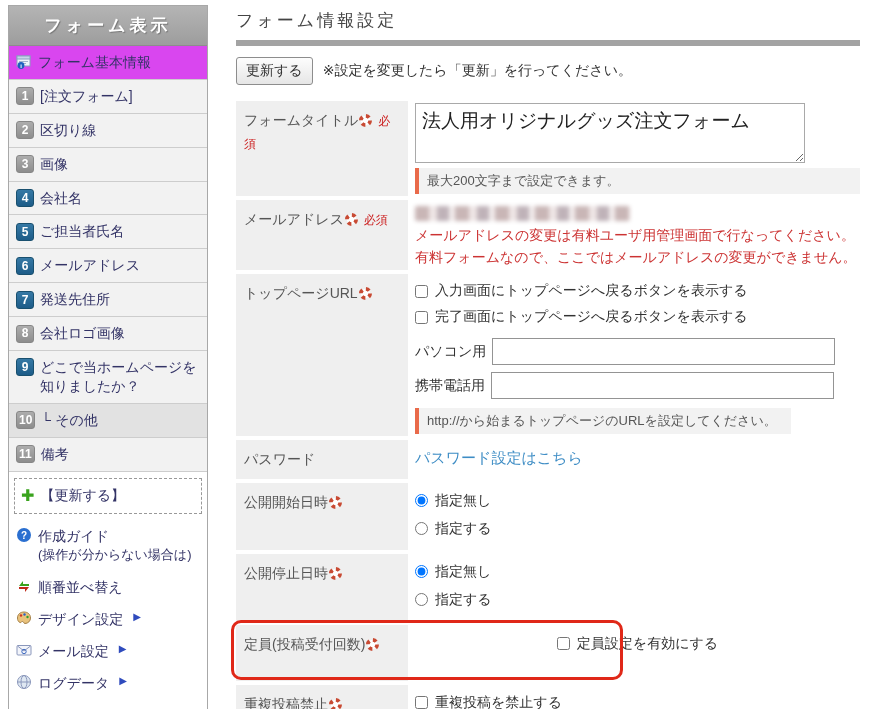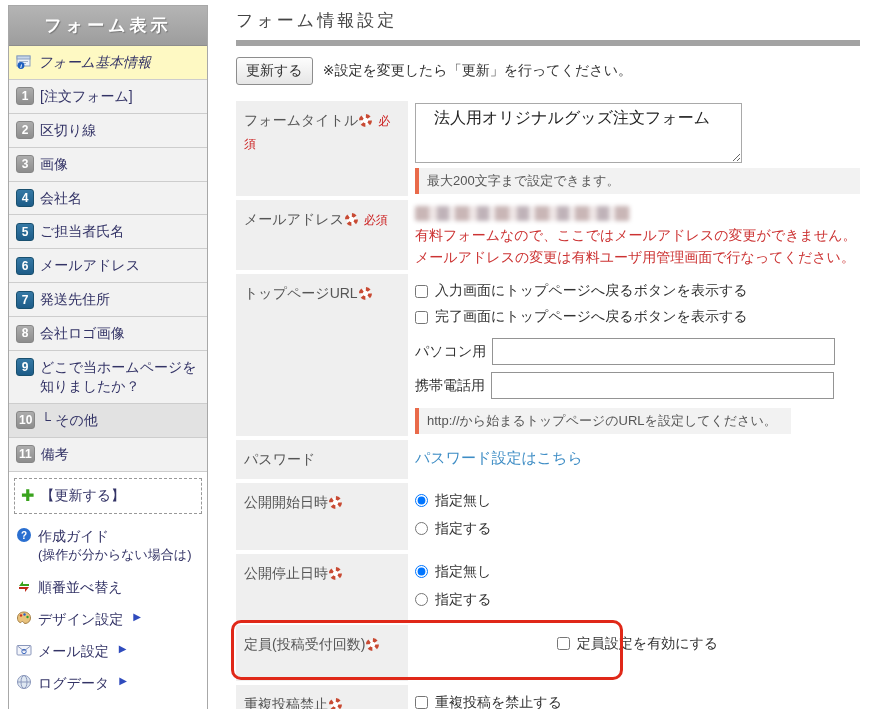--- a/index.html
+++ b/index.html
@@ -10,21 +10,21 @@
   
   .sidebar { margin:5px 0 0 8px; width:200px; flex:0 0 200px;
     border:1px solid #a8a8a8; background:#fff; height:760px; }
   .sb-header { height:40px; display:flex; align-items:center; justify-content:center;
     background:linear-gradient(#b4b4b4,#9d9d9d); border-bottom:1px solid #8d8d8d;
     color:#fff; font-weight:bold; font-size:17px; letter-spacing:4px;
     text-shadow:1px 1px 1px #777; cursor:pointer; }
   .sb-item { display:flex; align-items:center; gap:6px; padding:7px 6px 7px 7px;
     border-bottom:1px solid #cdcdcd; background:#f2f2f2; color:#333366;
     font-size:14px; line-height:1.35; cursor:pointer; }
-  .sb-item.white { background:#fef9c3;font-style:italic; }
+  .sb-item.white { background:#d946ef; }
   .sb-item.darker { background:#e2e2e2; }
   .badge { flex:0 0 auto; min-width:18px; height:18px; padding:0 2px;
     display:inline-flex; align-items:center; justify-content:center;
     border-radius:3px; color:#fff; font-size:12px; font-weight:bold; }
   .badge.gray { background:linear-gradient(#adadad,#8d8d8d); border:1px solid #878787; }
   .badge.blue { background:linear-gradient(#3679a5,#1d5c88); border:1px solid #19506f; }
   .sb-add { margin:6px 5px; border:1px dashed #999; background:#fff; padding:8px 6px;
     display:flex; align-items:center; gap:6px; color:#333366; font-size:14px; cursor:pointer; }
   .plus-icon { color:#3aa31e; font-size:16px; font-weight:bold; line-height:1; }
   .sb-tool { display:flex; align-items:flex-start; gap:6px; padding:7px 6px 7px 7px;
@@ -43,22 +43,22 @@
     font-family:inherit; }
   .update-note { font-size:14px; color:#333; }
 
   .frow { display:flex; margin-bottom:4px; }
   .flabel { flex:0 0 172px; background:#efefef; padding:9px 8px; font-size:14px;
     color:#555; line-height:1.5; }
   .flabel .req { color:#cc2222; font-size:12px; margin-left:2px; }
   .fcontent { flex:1; padding:2px 0 2px 7px; font-size:14px; color:#333; min-width:0; }
   .help-ring { display:inline-block; vertical-align:-2px; margin-left:1px; }
 
-  textarea.title-input { width:327px; height:60px; border:1px solid #a9a9a9;
-    font-size:16px; font-family:inherit; padding:4px 18px; resize:both; color:#222; }
+  textarea.title-input { width:390px; height:60px; border:1px solid #a9a9a9;
+    font-size:19px; font-family:inherit; padding:4px 6px; resize:both; color:#222; }
   .note-bar { background:#f2f2f2; border-left:4px solid #e96a4a; color:#555;
     font-size:13px; padding:3px 8px; line-height:1.5; margin-top:2px; }
   .note-bar.fit { display:inline-block; padding-right:14px; }
 
   .blur-email { width:215px; height:15px; margin:4px 0 3px 0; border-radius:2px;
     background:repeating-linear-gradient(90deg,#c9b6b6 0 14px,#efe6e6 14px 22px,#bfb2b8 22px 34px,#f3eded 34px 40px);
     filter:blur(2px); }
   .red-text { color:#cc3333; font-size:14px; line-height:1.6; }
   a.pw-link { color:#3e8dc5; text-decoration:none; font-size:15px; }
 
@@ -229,22 +229,22 @@
 
     <div class="frow">
       <div class="flabel">
         <span>メールアドレス</span><span class="help-ring"><svg width="13" height="13" viewBox="0 0 14 14">
               <circle cx="7" cy="7" r="5" fill="#fff" stroke="#c84a33" stroke-width="4" stroke-dasharray="3.9 3.9"></circle>
             </svg></span>
         <span class="req">必須</span>
       </div>
       <div class="fcontent">
         <div class="blur-email"></div>
+        <div class="red-text">メールアドレスの変更は有料ユーザ用管理画面で行なってください。</div>
         <div class="red-text">有料フォームなので、ここではメールアドレスの変更ができません。</div>
-        <div class="red-text">メールアドレスの変更は有料ユーザ用管理画面で行なってください。</div>
       </div>
     </div>
 
     <div class="frow">
       <div class="flabel">
         <span>トップページURL</span><span class="help-ring"><svg width="13" height="13" viewBox="0 0 14 14">
               <circle cx="7" cy="7" r="5" fill="#fff" stroke="#c84a33" stroke-width="4" stroke-dasharray="3.9 3.9"></circle>
             </svg></span>
       </div>
       <div class="fcontent">

